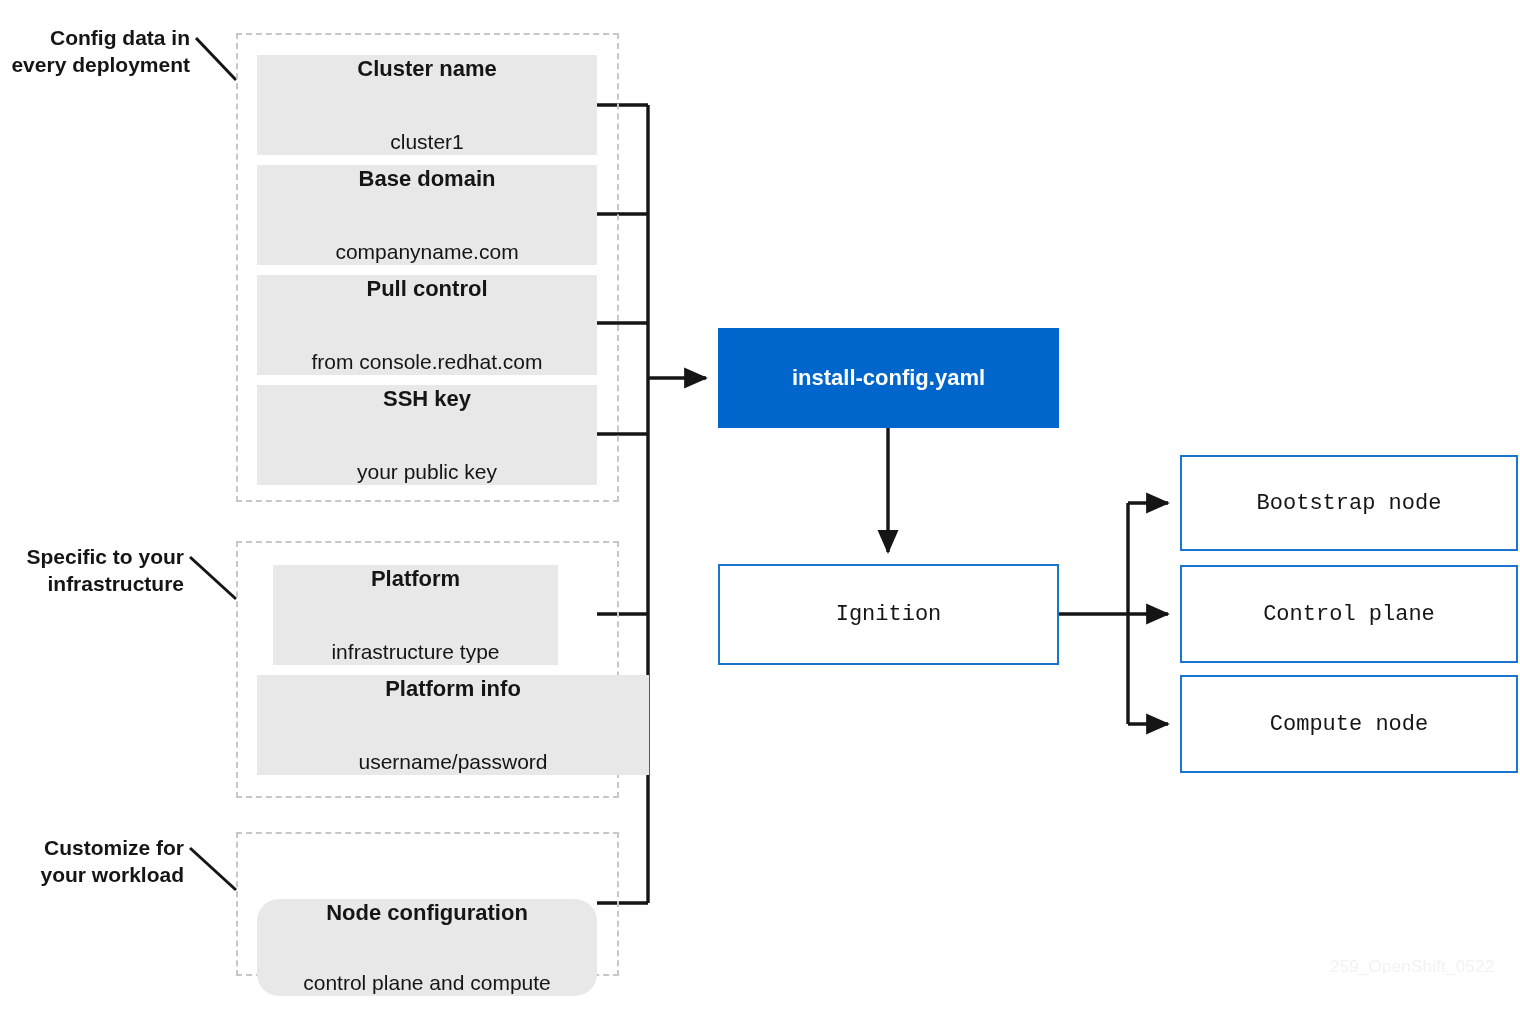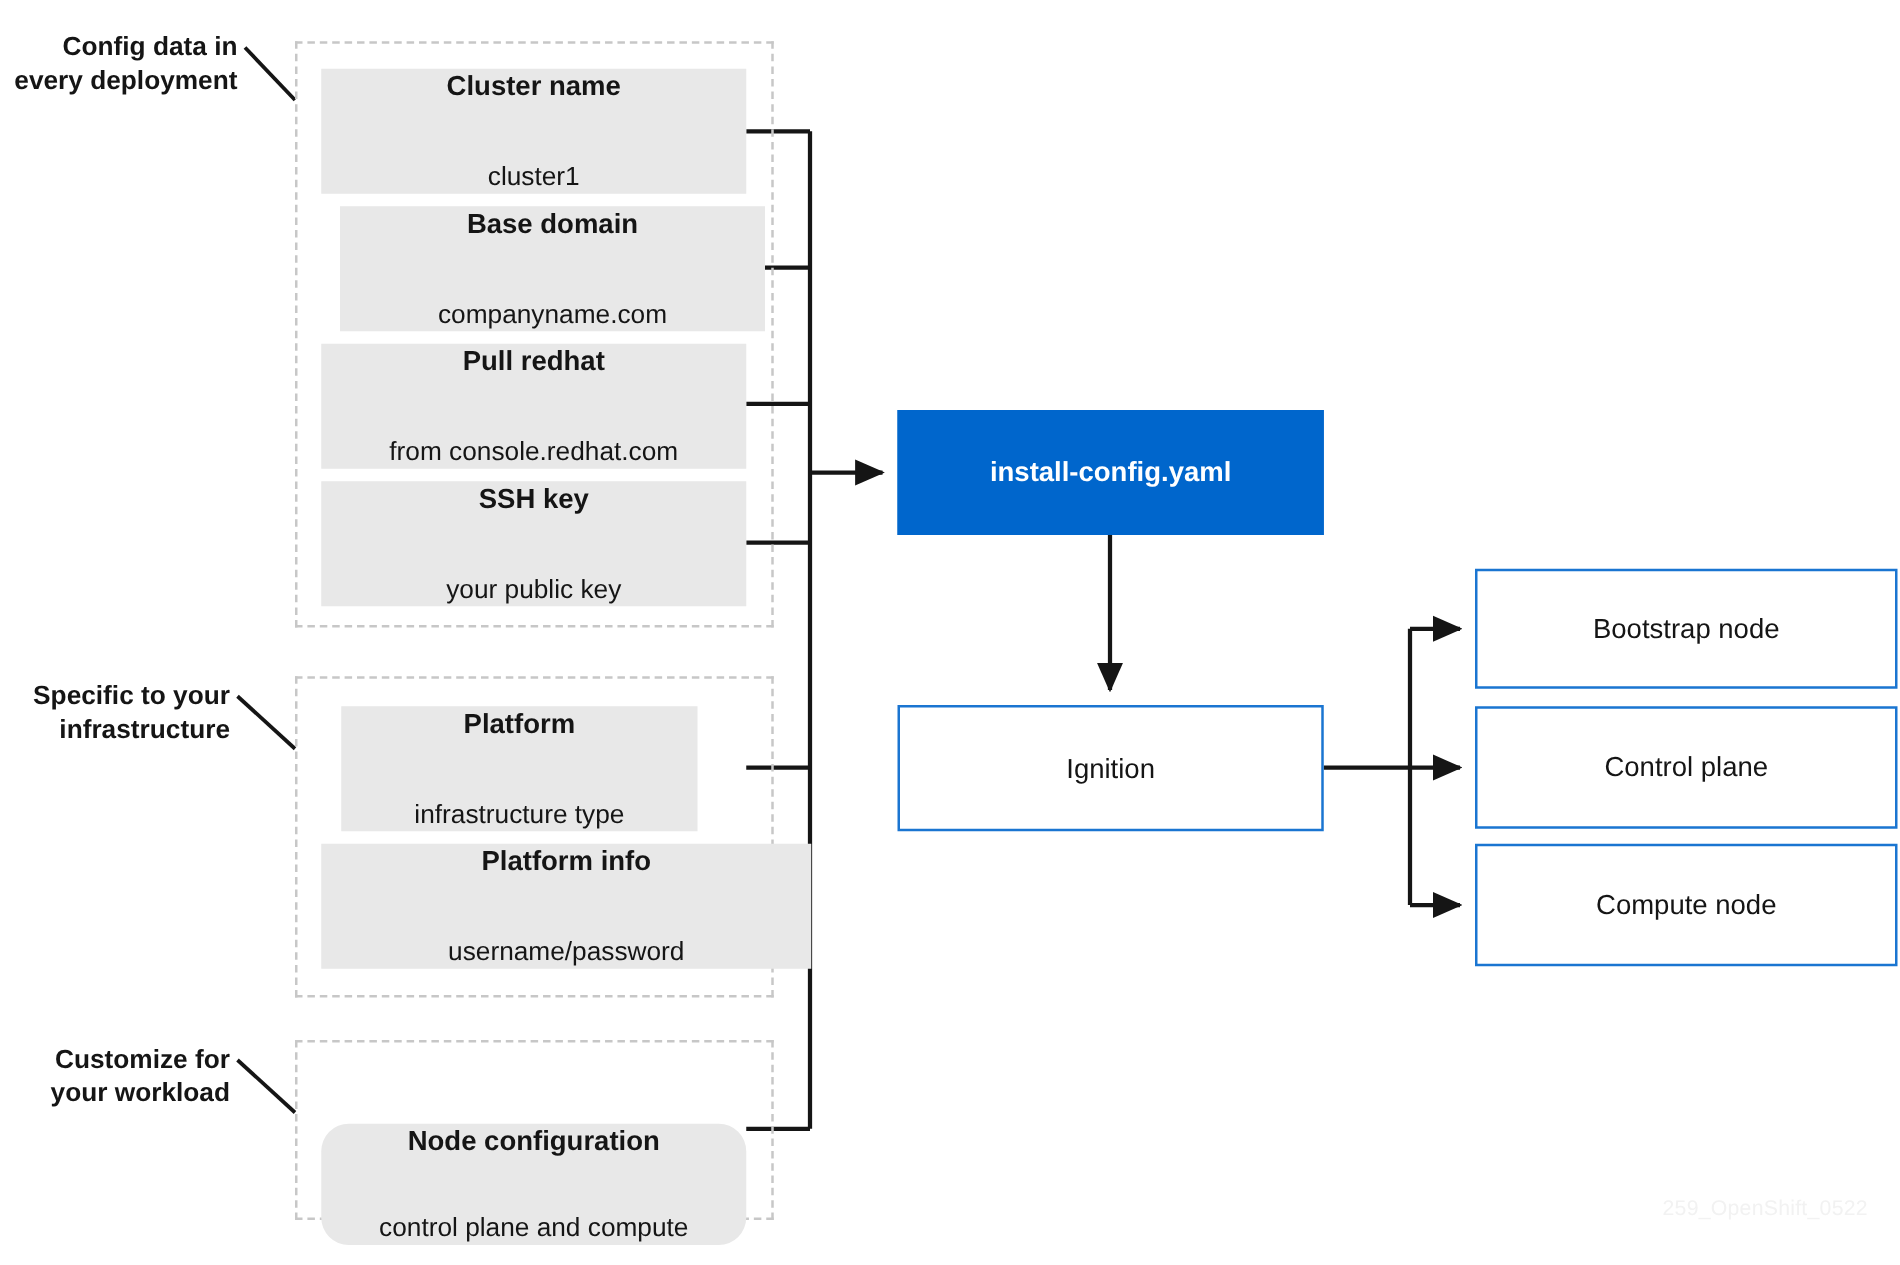--- a/index.html
+++ b/index.html
@@ -91,20 +91,21 @@
     font-weight: 700;
   }
   .proc-box.outlined {
     background: #ffffff;
     border: 2px solid #1a75d1;
   }
   .proc-box.outlined .box-label {
     color: #151515;
     font-size: 22px;
     font-weight: 400;
+    font-family: Liberation Mono, monospace;
   }
 
   
   .watermark {
     position: absolute;
     font-size: 17px;
     font-weight: 400;
     color: #f2f2f2;
     letter-spacing: 0.2px;
     white-space: nowrap;
@@ -155,27 +156,27 @@
   <div class="group-label right-align" style="left:0px; top:24px; width:190px;">Config data in
 every deployment</div>
 
   <div class="dashed-group" style="left:236px; top:33px; width:383px; height:469px;"></div>
 
   <div class="config-card" style="left:257px; top:55px; width:340px; height:100px;">
     <div class="card-title">Cluster name</div>
     <div class="card-sub">cluster1</div>
   </div>
 
-  <div class="config-card" style="left:257px; top:165px; width:340px; height:100px;margin-left:15px;">
+  <div class="config-card" style="left:257px; top:165px; width:340px; height:100px;">
     <div class="card-title">Base domain</div>
     <div class="card-sub">companyname.com</div>
   </div>
 
   <div class="config-card" style="left:257px; top:275px; width:340px; height:100px;">
-    <div class="card-title">Pull redhat</div>
+    <div class="card-title">Pull control</div>
     <div class="card-sub">from console.redhat.com</div>
   </div>
 
   <div class="config-card" style="left:257px; top:385px; width:340px; height:100px;gap:26px;">
     <div class="card-title">SSH key</div>
     <div class="card-sub">your public key</div>
   </div>
 
   <div class="group-label right-align" style="left:0px; top:543px; width:184px;">Specific to your
 infrastructure</div>

